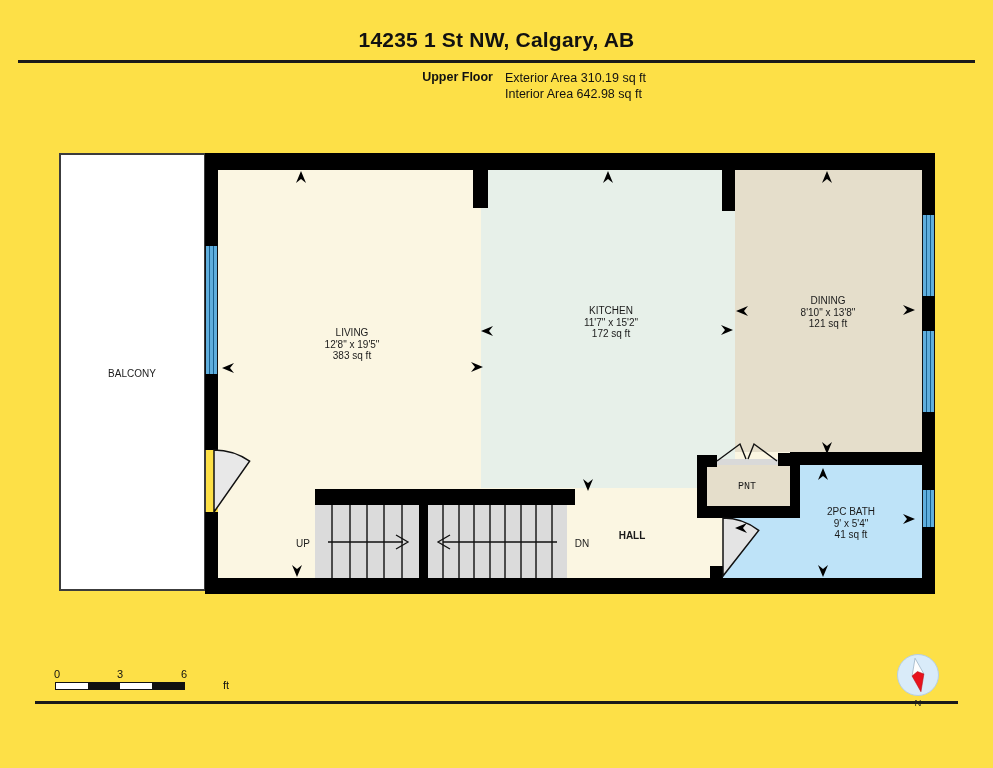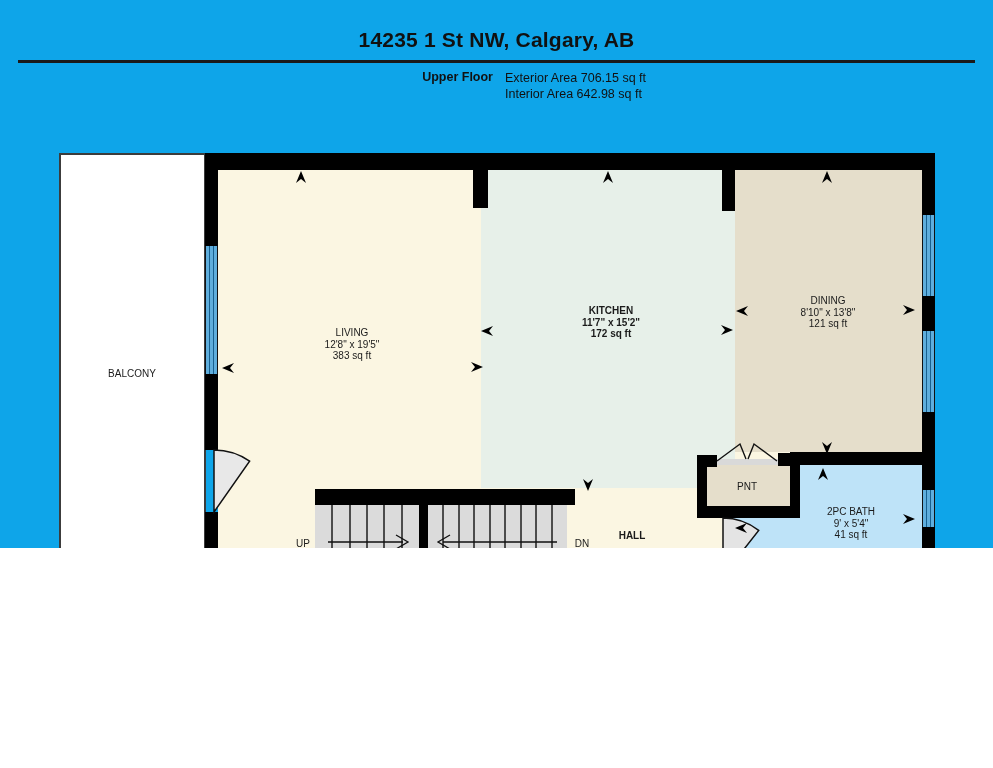--- a/index.html
+++ b/index.html
@@ -1,18 +1,18 @@
 <!DOCTYPE html>
 <html><head>
 <meta charset="utf-8">
 <style>
   * { margin:0; padding:0; box-sizing:border-box; }
   body { background:#fff; }
   .page {
-    position:relative; width:993px; height:548px; background:#0ea5e9;
+    position:relative; width:993px; height:768px; background:#fde047;
     font-family:"Liberation Sans", sans-serif; color:#111; overflow:hidden;
   }
   .abs { position:absolute; }
 
   
   .title { top:28px; left:0; width:993px; text-align:center;
            font-size:21px; font-weight:bold; letter-spacing:.2px; }
   .rule-top { top:60px; left:18px; width:957px; height:3px; background:#1a1a1a; }
   .floor-label { top:70px; right:500px; font-size:12.5px; font-weight:bold;text-align:center; }
   .floor-areas { top:70px; left:505px; font-size:12.5px; line-height:16px; }
@@ -84,21 +84,21 @@
 </style>
 </head>
 <body>
 
 <div class="page">
 
   <div class="abs title">14235 1 St NW, Calgary, AB</div>
   <div class="abs rule-top"></div>
   <div class="abs floor-label">Upper Floor</div>
   <div class="abs floor-areas">
-    <span>Exterior Area 706.15 sq ft</span>
+    <span>Exterior Area 310.19 sq ft</span>
     <span>Interior Area 642.98 sq ft</span>
   </div>
 
   <div class="abs balcony"></div>
   <div class="abs room-base"></div>
   <div class="abs room-kitchen"></div>
   <div class="abs room-dining"></div>
   <div class="abs room-bath"></div>
   <div class="abs pantry-track"></div>
   <div class="abs room-pantry"></div>
@@ -176,36 +176,36 @@
   </svg>
 
   <div class="abs lbl" style="left:132px; top:374px;">
     <span>BALCONY</span>
   </div>
   <div class="abs lbl" style="left:352px; top:344px;">
     <span>LIVING</span>
     <span>12'8" x 19'5"</span>
     <span>383 sq ft</span>
   </div>
-  <div class="abs lbl" style="left:611px; top:322px;font-weight:bold;">
+  <div class="abs lbl" style="left:611px; top:322px;">
     <span>KITCHEN</span>
     <span>11'7" x 15'2"</span>
     <span>172 sq ft</span>
   </div>
   <div class="abs lbl" style="left:828px; top:312px;">
     <span>DINING</span>
     <span>8'10" x 13'8"</span>
     <span>121 sq ft</span>
   </div>
   <div class="abs lbl" style="left:851px; top:523px;">
     <span>2PC BATH</span>
     <span>9' x 5'4"</span>
     <span>41 sq ft</span>
   </div>
-  <div class="abs lbl" style="left:747px; top:487px;">
+  <div class="abs lbl" style="left:747px; top:487px;font-family:Liberation Mono, monospace;">
     <span>PNT</span>
   </div>
   <div class="abs lbl" style="left:632px; top:536px;font-weight:bold;">
     <span>HALL</span>
   </div>
   <div class="abs lbl" style="left:303px; top:544px;">
     <span>UP</span>
   </div>
   <div class="abs lbl" style="left:582px; top:544px;text-align:right;">
     <span>DN</span>

